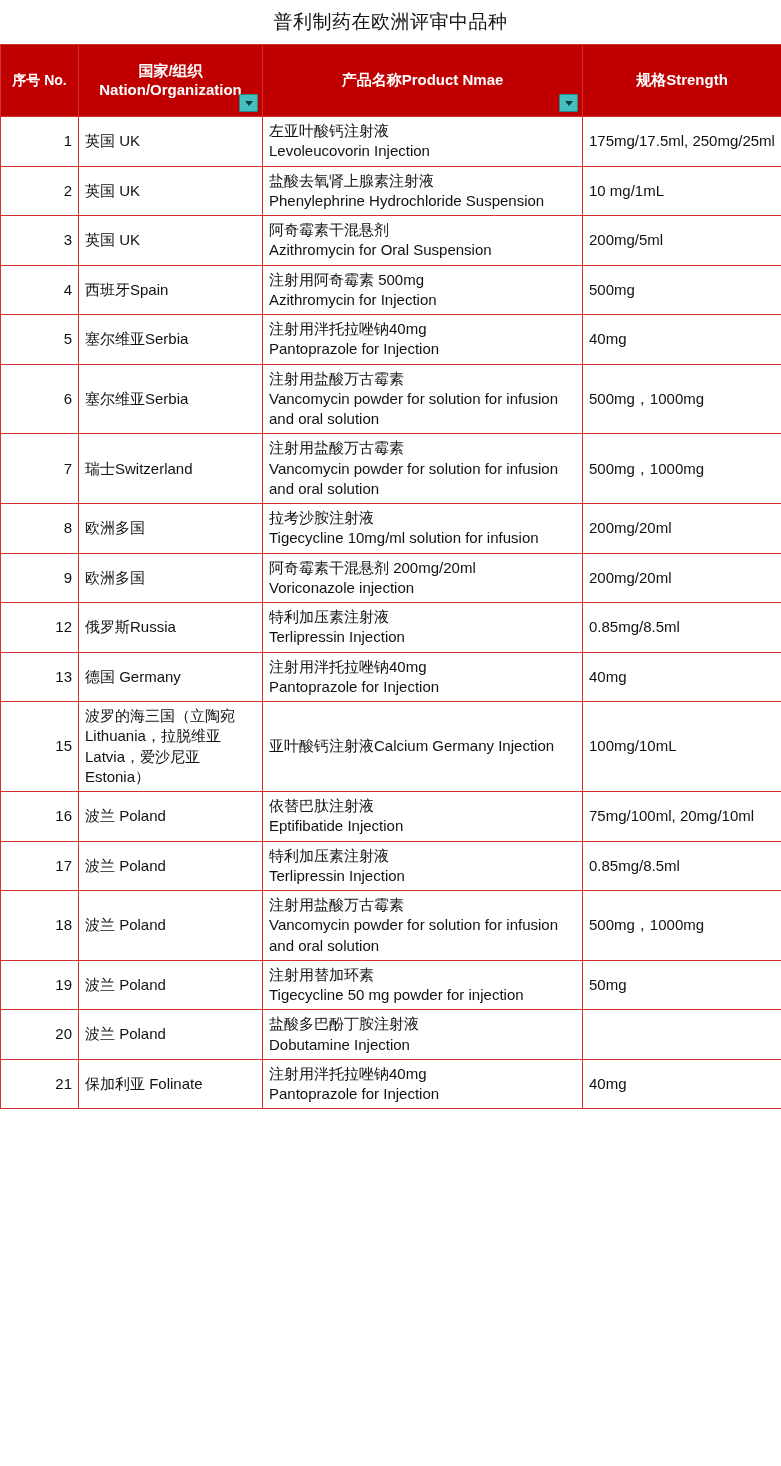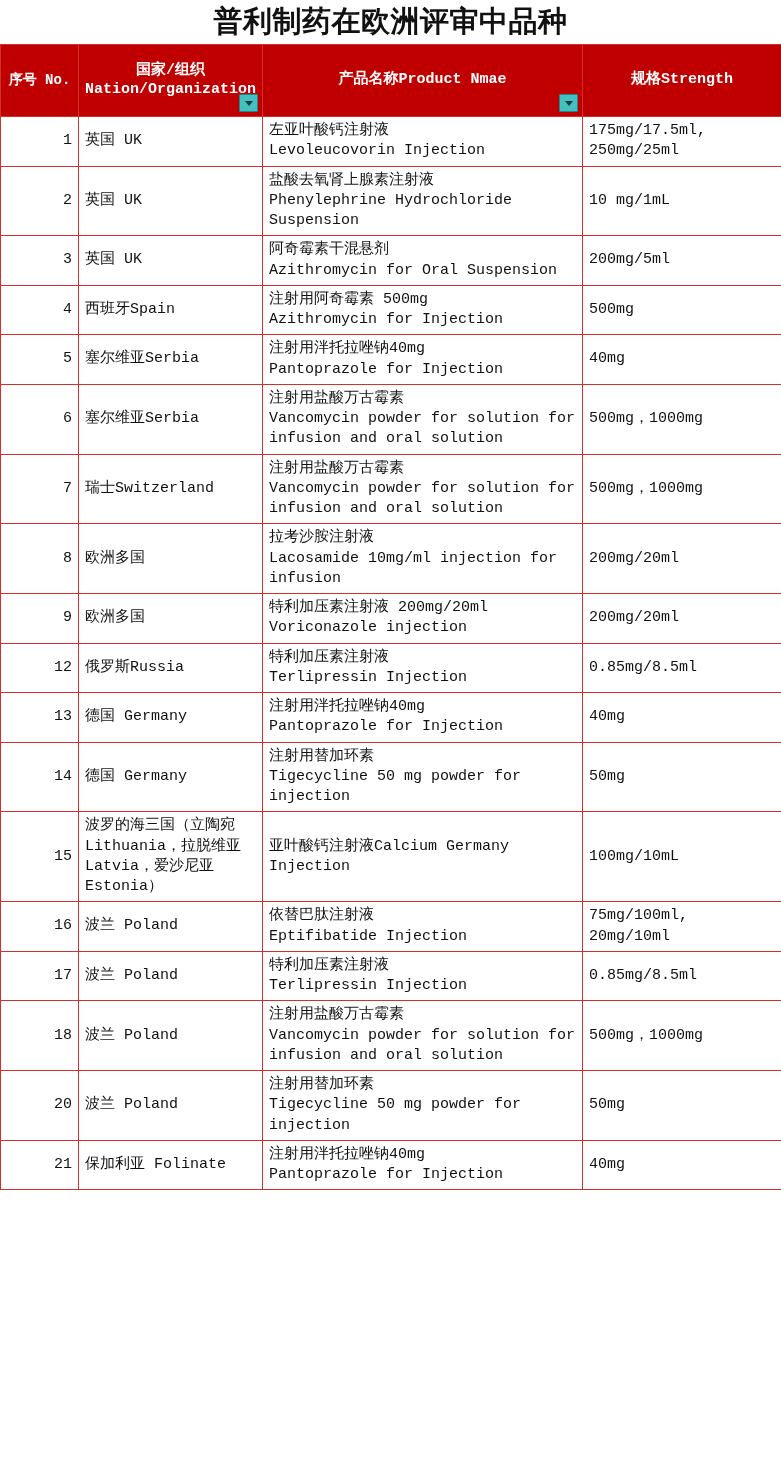--- a/index.html
+++ b/index.html
@@ -16,30 +16,29 @@
     box-sizing: border-box;
   }
   .title-bar {
     height: 44px;
     display: flex;
     align-items: center;
     justify-content: center;
     background: #ffffff;
   }
   .title-bar .title {
-    font-size: 29px;
-    font-weight: bold;
+    font-size: 19px;
+    font-weight: normal;
     color: #111111;
     letter-spacing: 0.5px;
   }
   table.grid {
     border-collapse: collapse;
     width: 781px;
     table-layout: fixed;
-    font-family: Liberation Mono, monospace;
   }
   table.grid col.c0 { width: 78px; }
   table.grid col.c1 { width: 184px; }
   table.grid col.c2 { width: 320px; }
   table.grid col.c3 { width: 199px; }
 
   table.grid th, table.grid td {
     border: 1px solid #d0312d;
     vertical-align: middle;
     padding: 4px 6px;
@@ -199,29 +198,29 @@
             <span class="cn">注射用盐酸万古霉素</span>
             <span class="en">Vancomycin powder for solution for infusion and oral solution</span>
           </td>
           <td class="strength">500mg，1000mg</td>
         </tr>
         <tr>
           <td class="no">8</td>
           <td class="nation">欧洲多国</td>
           <td class="product">
             <span class="cn">拉考沙胺注射液</span>
-            <span class="en">Lacosamide 10mg/ml injection for infusion</span>
+            <span class="en">Tigecycline 10mg/ml solution for infusion</span>
           </td>
           <td class="strength">200mg/20ml</td>
         </tr>
         <tr>
           <td class="no">9</td>
           <td class="nation">欧洲多国</td>
           <td class="product">
-            <span class="cn">特利加压素注射液 200mg/20ml</span>
+            <span class="cn">阿奇霉素干混悬剂 200mg/20ml</span>
             <span class="en">Voriconazole injection</span>
           </td>
           <td class="strength">200mg/20ml</td>
         </tr>
         <tr>
           <td class="no">12</td>
           <td class="nation">俄罗斯Russia</td>
           <td class="product">
             <span class="cn">特利加压素注射液</span>
             <span class="en">Terlipressin Injection</span>
@@ -231,71 +230,71 @@
         <tr>
           <td class="no">13</td>
           <td class="nation">德国 Germany</td>
           <td class="product">
             <span class="cn">注射用泮托拉唑钠40mg</span>
             <span class="en">Pantoprazole for Injection</span>
           </td>
           <td class="strength">40mg</td>
         </tr>
         <tr>
-          <td class="no">14</td>
-          <td class="nation">德国 Germany</td>
+          <td class="no">15</td>
+          <td class="nation">波罗的海三国（立陶宛Lithuania，拉脱维亚Latvia，爱沙尼亚Estonia）</td>
+          <td class="product">
+            <span class="cn">亚叶酸钙注射液Calcium Germany Injection</span>
+          </td>
+          <td class="strength">100mg/10mL</td>
+        </tr>
+        <tr>
+          <td class="no">16</td>
+          <td class="nation">波兰 Poland</td>
+          <td class="product">
+            <span class="cn">依替巴肽注射液</span>
+            <span class="en">Eptifibatide Injection</span>
+          </td>
+          <td class="strength">75mg/100ml, 20mg/10ml</td>
+        </tr>
+        <tr>
+          <td class="no">17</td>
+          <td class="nation">波兰 Poland</td>
+          <td class="product">
+            <span class="cn">特利加压素注射液</span>
+            <span class="en">Terlipressin Injection</span>
+          </td>
+          <td class="strength">0.85mg/8.5ml</td>
+        </tr>
+        <tr>
+          <td class="no">18</td>
+          <td class="nation">波兰 Poland</td>
+          <td class="product">
+            <span class="cn">注射用盐酸万古霉素</span>
+            <span class="en">Vancomycin powder for solution for infusion and oral solution</span>
+          </td>
+          <td class="strength">500mg，1000mg</td>
+        </tr>
+        <tr>
+          <td class="no">19</td>
+          <td class="nation">波兰 Poland</td>
           <td class="product">
             <span class="cn">注射用替加环素</span>
             <span class="en">Tigecycline 50 mg powder for injection</span>
           </td>
           <td class="strength">50mg</td>
         </tr>
         <tr>
-          <td class="no">15</td>
-          <td class="nation">波罗的海三国（立陶宛Lithuania，拉脱维亚Latvia，爱沙尼亚Estonia）</td>
-          <td class="product">
-            <span class="cn">亚叶酸钙注射液Calcium Germany Injection</span>
-          </td>
-          <td class="strength">100mg/10mL</td>
-        </tr>
-        <tr>
-          <td class="no">16</td>
-          <td class="nation">波兰 Poland</td>
-          <td class="product">
-            <span class="cn">依替巴肽注射液</span>
-            <span class="en">Eptifibatide Injection</span>
-          </td>
-          <td class="strength">75mg/100ml, 20mg/10ml</td>
-        </tr>
-        <tr>
-          <td class="no">17</td>
-          <td class="nation">波兰 Poland</td>
-          <td class="product">
-            <span class="cn">特利加压素注射液</span>
-            <span class="en">Terlipressin Injection</span>
-          </td>
-          <td class="strength">0.85mg/8.5ml</td>
-        </tr>
-        <tr>
-          <td class="no">18</td>
-          <td class="nation">波兰 Poland</td>
-          <td class="product">
-            <span class="cn">注射用盐酸万古霉素</span>
-            <span class="en">Vancomycin powder for solution for infusion and oral solution</span>
-          </td>
-          <td class="strength">500mg，1000mg</td>
-        </tr>
-        <tr>
           <td class="no">20</td>
           <td class="nation">波兰 Poland</td>
           <td class="product">
-            <span class="cn">注射用替加环素</span>
-            <span class="en">Tigecycline 50 mg powder for injection</span>
-          </td>
-          <td class="strength">50mg</td>
+            <span class="cn">盐酸多巴酚丁胺注射液</span>
+            <span class="en"> Dobutamine Injection</span>
+          </td>
+          <td class="strength"></td>
         </tr>
         <tr>
           <td class="no">21</td>
           <td class="nation">保加利亚 Folinate</td>
           <td class="product">
             <span class="cn">注射用泮托拉唑钠40mg</span>
             <span class="en">Pantoprazole for Injection</span>
           </td>
           <td class="strength">40mg</td>
         </tr>

